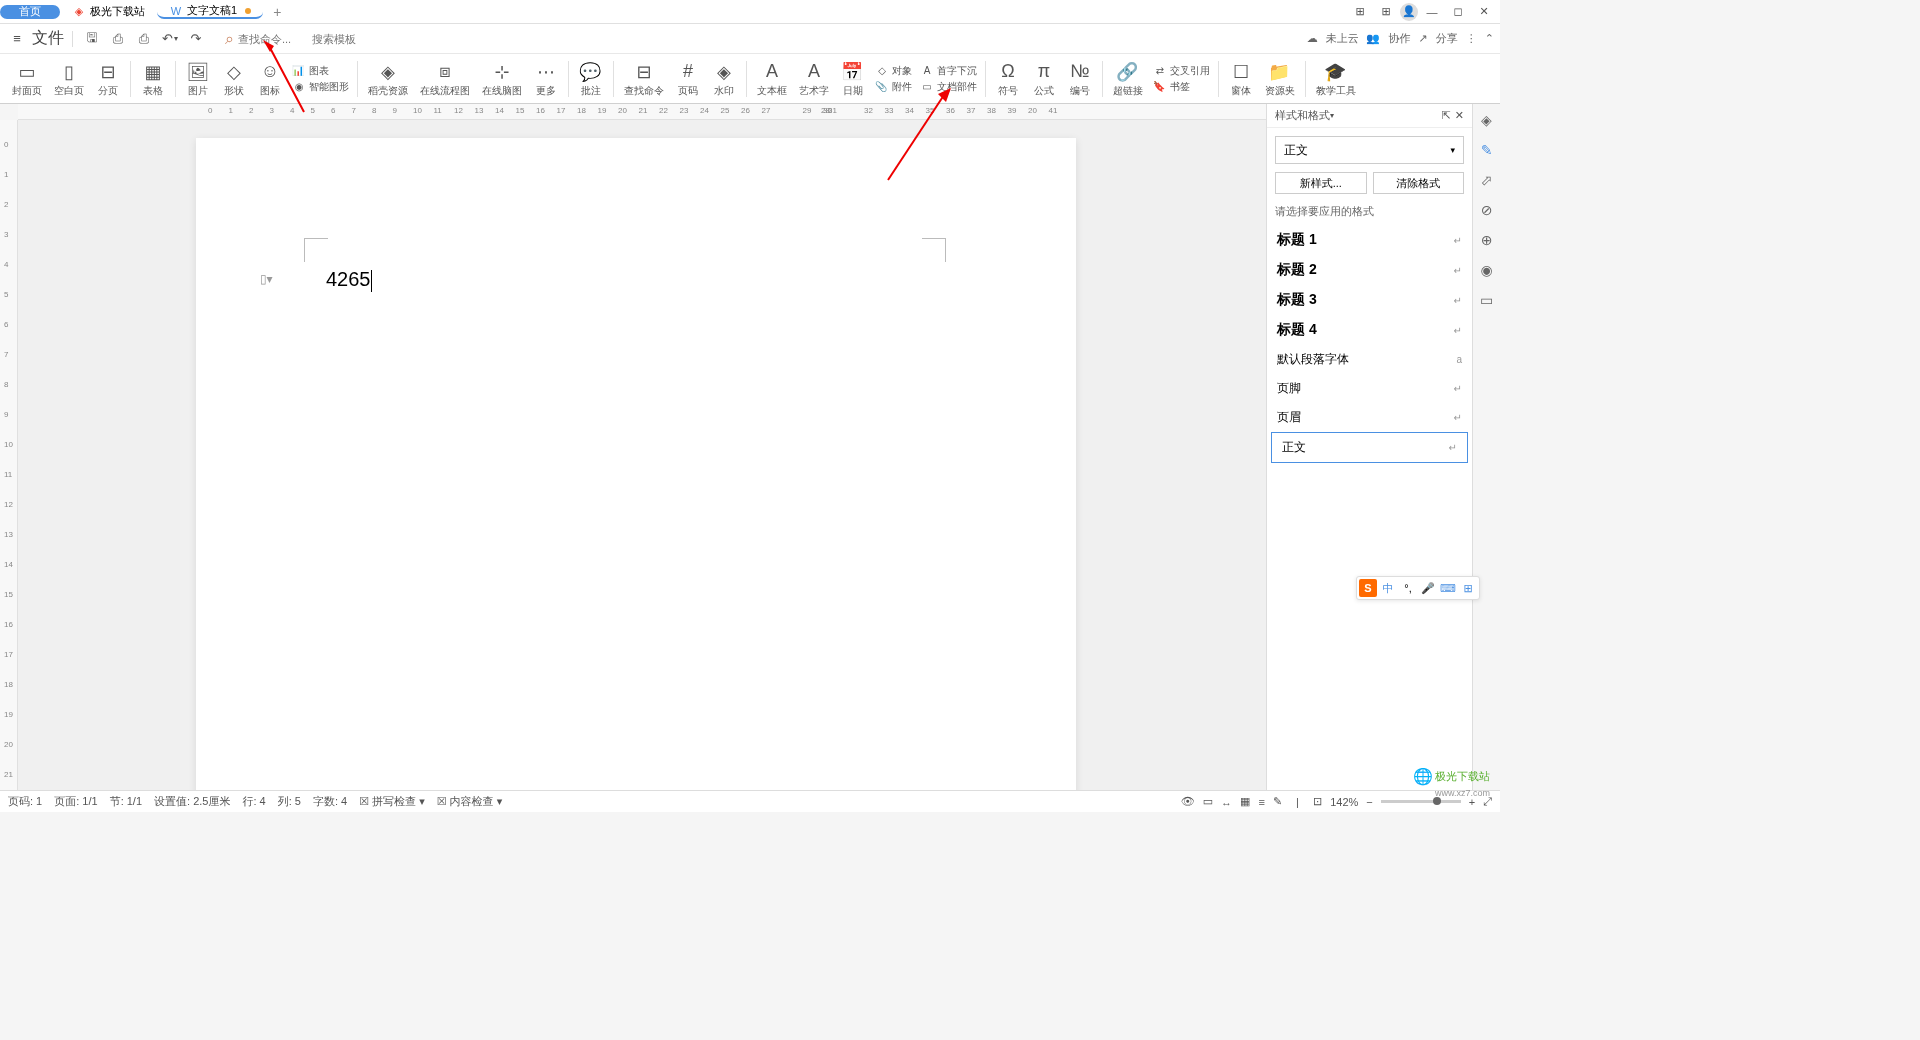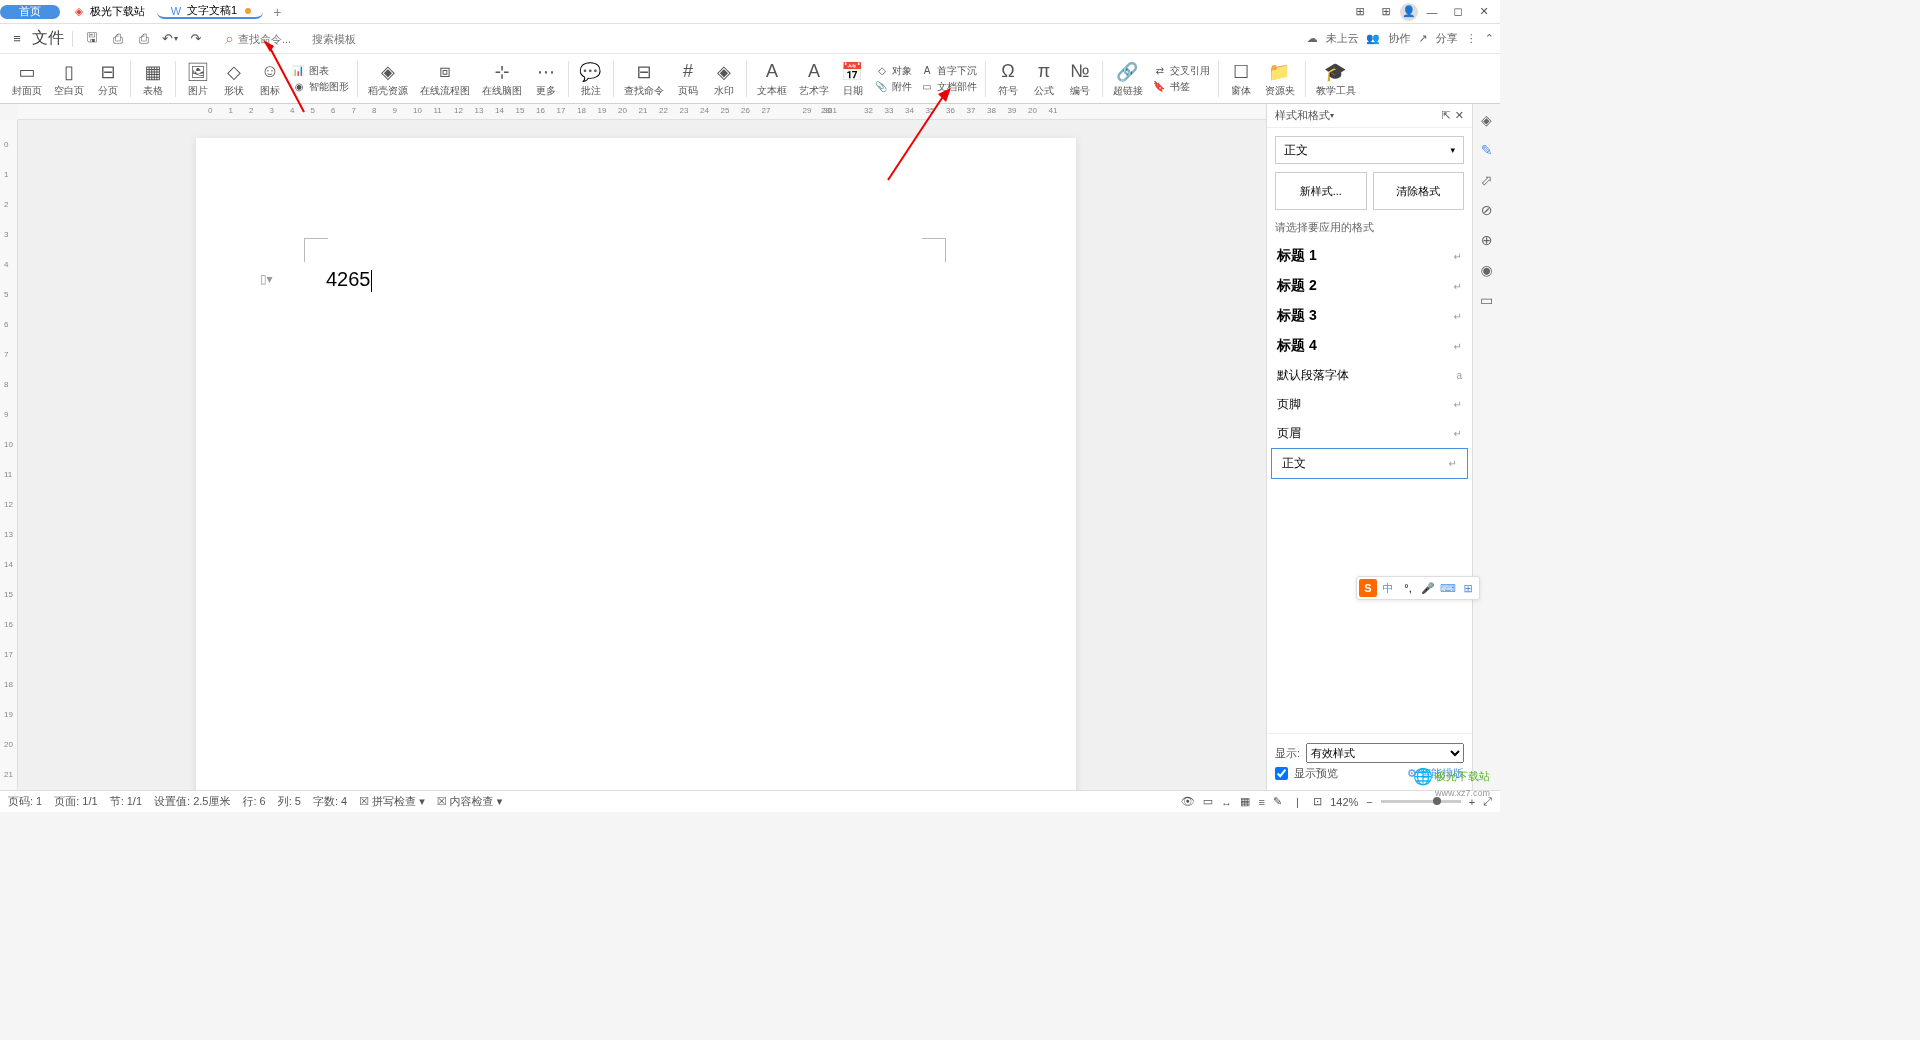--- a/index.html
+++ b/index.html
@@ -52,21 +52,21 @@
 .page-text { position: absolute; top: 130px; left: 130px; font-size: 20px; color: #000; }
 .cursor-line { display: inline-block; width: 1px; height: 22px; background: #000; vertical-align: middle; }
 .page-icon { position: absolute; top: 134px; left: 64px; width: 14px; height: 14px; color: #999; font-size: 12px; }
 
 
 .right-panel { position: absolute; right: 28px; top: 104px; width: 206px; bottom: 22px; background: #fff; border-left: 1px solid #ddd; display: flex; flex-direction: column; }
 .panel-header { height: 24px; display: flex; align-items: center; padding: 0 8px; font-size: 11px; color: #555; border-bottom: 1px solid #eee; }
 .panel-close { margin-left: auto; display: flex; gap: 4px; }
 .panel-select { margin: 8px; height: 28px; border: 1px solid #ccc; display: flex; align-items: center; padding: 0 8px; font-size: 12px; }
 .panel-btns { display: flex; gap: 6px; padding: 0 8px; }
-.panel-btn { flex: 1; height: 38px; border: 1px solid #ccc; font-size: 11px; display: flex; align-items: center; justify-content: center; cursor: pointer; }
+.panel-btn { flex: 1; height: 22px; border: 1px solid #ccc; font-size: 11px; display: flex; align-items: center; justify-content: center; cursor: pointer; }
 .panel-hint { padding: 10px 8px 6px; font-size: 11px; color: #666; }
 .style-list { flex: 1; overflow: auto; }
 .style-item { padding: 6px 10px; display: flex; align-items: center; justify-content: space-between; cursor: pointer; }
 .style-item.selected { border: 1px solid #4a90e2; margin: 0 4px; }
 .style-name { font-size: 14px; font-weight: bold; }
 .style-name.normal { font-weight: normal; font-size: 12px; }
 .style-mark { font-size: 10px; color: #999; }
 .panel-footer { border-top: 1px solid #eee; padding: 6px 8px; font-size: 11px; color: #555; }
 .panel-footer-row { display: flex; align-items: center; gap: 6px; margin: 3px 0; }
 .panel-footer select { flex: 1; font-size: 11px; height: 20px; }
@@ -428,31 +428,20 @@
       </div>
     <div class="style-item">
         <span class="style-name normal">页眉</span>
         <span class="style-mark">↵</span>
       </div>
     <div class="style-item selected">
         <span class="style-name normal">正文</span>
         <span class="style-mark">↵</span>
       </div>
   </div>
-  <div class="panel-footer">
-    <div class="panel-footer-row">
-      <span>显示:</span>
-      <select><option>有效样式</option></select>
-    </div>
-    <div class="panel-footer-row">
-      <input type="checkbox" checked="" style="">
-      <span>显示预览</span>
-      <span style="margin-left:auto;color:#4a90e2;">⚙ <span>智能排版</span></span>
-    </div>
-  </div>
 </div>
 
 <div class="side-toolbar">
   <div class="side-icon">◈</div>
   <div class="side-icon active">✎</div>
   <div class="side-icon">⬀</div>
   <div class="side-icon">⊘</div>
   <div class="side-icon">⊕</div>
   <div class="side-icon">◉</div>
   <div class="side-icon">▭</div>
@@ -474,21 +463,21 @@
   <div class="float-item" style="color:#4a90e2;">🎤</div>
   <div class="float-item" style="color:#4a90e2;">⌨</div>
   <div class="float-item" style="color:#4a90e2;">⊞</div>
 </div>
 
 <div class="statusbar">
   <span>页码: 1</span>
   <span>页面: 1/1</span>
   <span>节: 1/1</span>
   <span>设置值: 2.5厘米</span>
-  <span>行: 6</span>
+  <span>行: 4</span>
   <span>列: 5</span>
   <span>字数: 4</span>
   <span>☒ <span>拼写检查</span> ▾</span>
   <span>☒ <span>内容检查</span> ▾</span>
   <div class="status-right">
     <span>👁</span>
     <span>▭</span>
     <span>↔</span>
     <span>▦</span>
     <span>≡</span>

